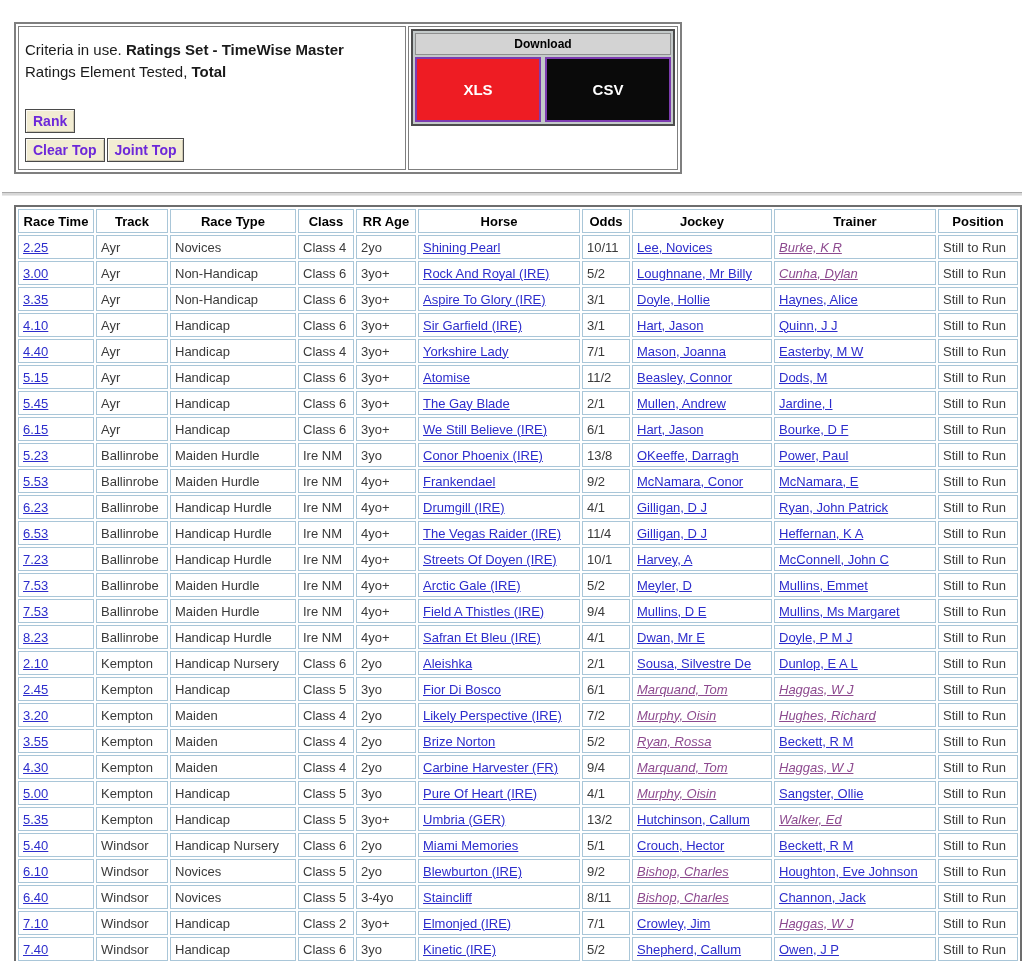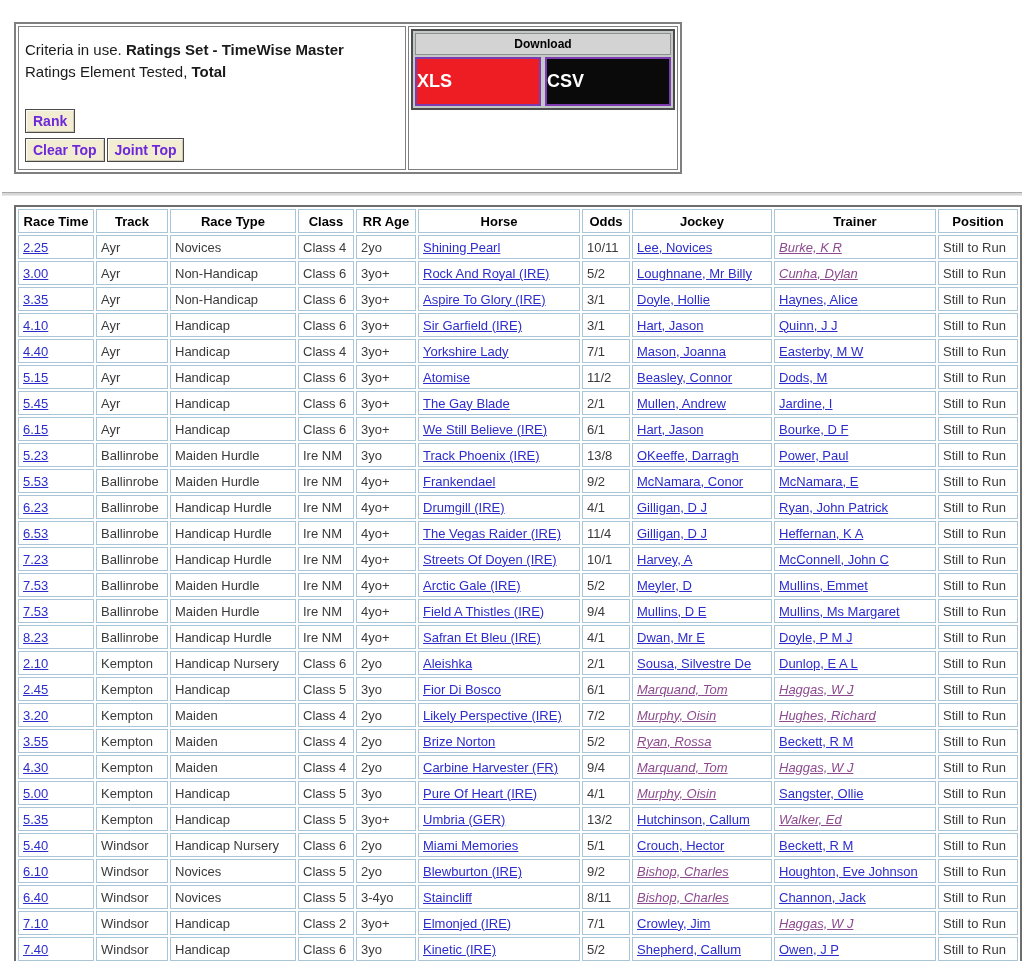--- a/index.html
+++ b/index.html
@@ -50,23 +50,23 @@
     padding:2px;
   }
   .dl-header{
     background:var(--download-header-bg,#d3d3d3);
     border:1px solid #8f8f8f;
     text-align:center;font-weight:bold;font-size:12px;color:#000;
     padding:3px 0;
   }
   .dl-body{display:flex;gap:4px;margin-top:2px;}
   .dl-btn{
-    flex:1;display:block;text-align:left;
-    font-weight:bold;font-size:18px;color:#fff;
-    padding:12px 0;
+    flex:1;display:block;text-align:center;
+    font-weight:bold;font-size:15px;color:#fff;
+    padding:22px 0;
     border:2px solid var(--download-border,#7d3bb0);
     text-decoration:none;
     cursor:pointer;
   }
   .dl-xls{background:var(--xls-bg,#ee1c23);}
   .dl-csv{background:var(--csv-bg,#0a0a0a);}
 
   
   hr.divider{
     margin:18px 2px 9px 2px;
@@ -253,21 +253,21 @@
         <td><a href="#">Hart, Jason</a></td>
         <td><a href="#">Bourke, D F</a></td>
         <td>Still to Run</td>
       </tr>
       <tr>
         <td><a href="#">5.23</a></td>
         <td>Ballinrobe</td>
         <td>Maiden Hurdle</td>
         <td>Ire NM</td>
         <td>3yo</td>
-        <td><a href="#">Track Phoenix (IRE)</a></td>
+        <td><a href="#">Conor Phoenix (IRE)</a></td>
         <td>13/8</td>
         <td><a href="#">OKeeffe, Darragh</a></td>
         <td><a href="#">Power, Paul</a></td>
         <td>Still to Run</td>
       </tr>
       <tr>
         <td><a href="#">5.53</a></td>
         <td>Ballinrobe</td>
         <td>Maiden Hurdle</td>
         <td>Ire NM</td>

